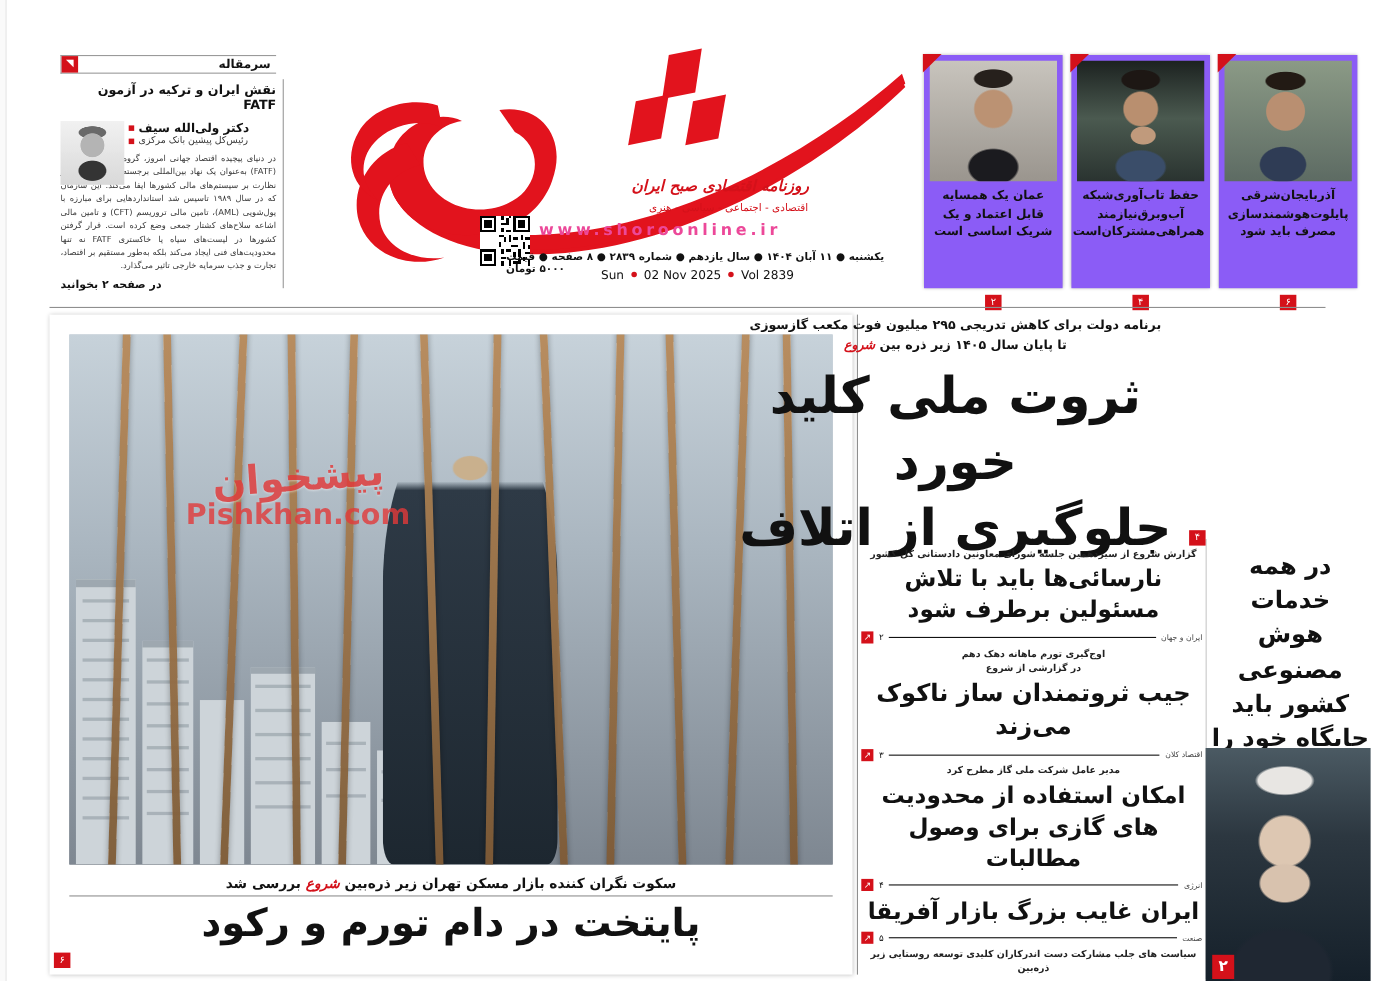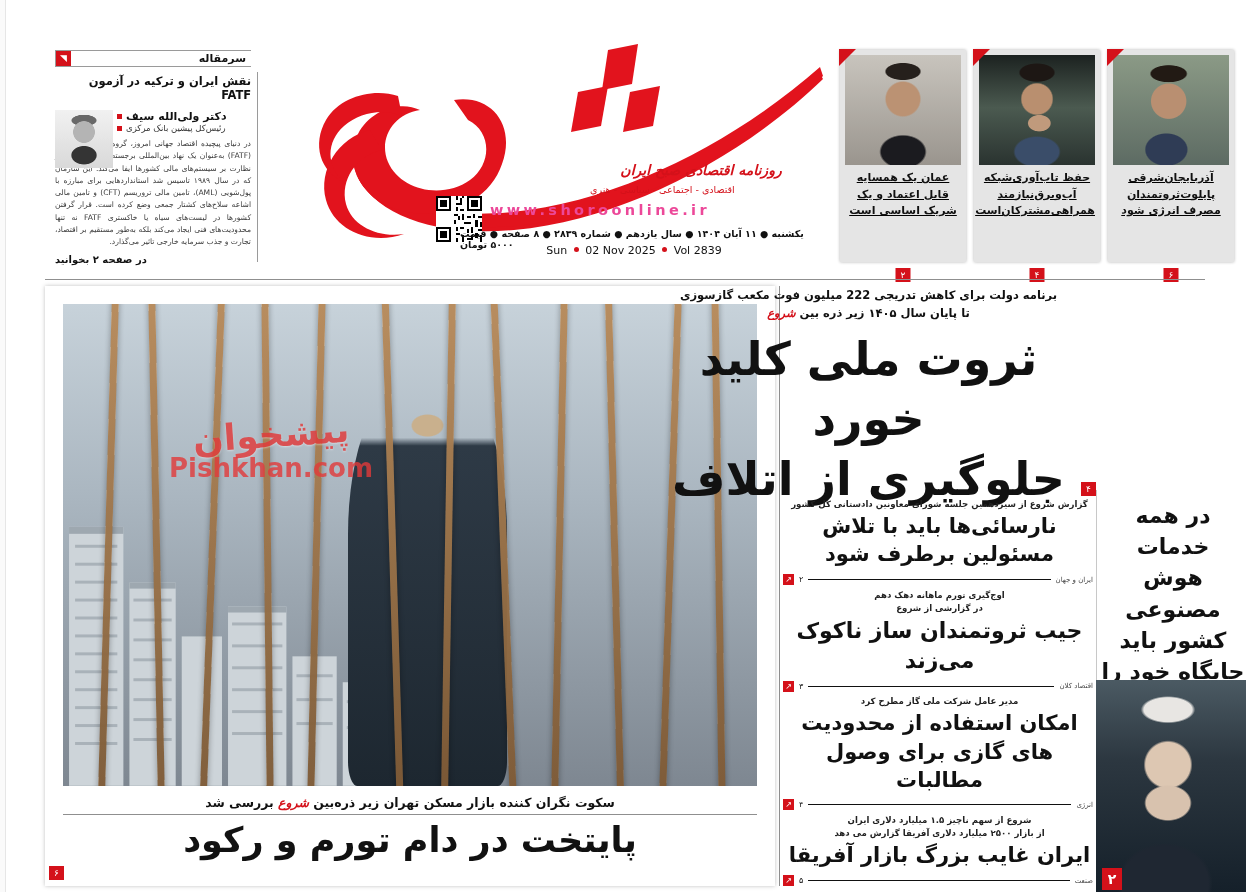--- a/index.html
+++ b/index.html
@@ -73,22 +73,22 @@
     position: absolute; right: -7px; top: 22px; width: 1px; height: 190px;
     background: #9a9a9a;
   }
 
   
   #logo-wrap {
     position: absolute; left: 278px; top: 34px; width: 560px; height: 240px;
   }
   #logo-svg { position: absolute; left: 0; top: 0; }
   #logo-tagline {
-    position: absolute; right: 22px; top: 128px; width: 230px;
-    text-align: center; font-size: 14px; color: #d4111a;
+    position: absolute; right: 34px; top: 128px; width: 230px;
+    text-align: left; font-size: 14px; color: #d4111a;
     font-weight: bold; font-style: italic; direction: rtl;
   }
   #logo-sections {
     position: absolute; right: 18px; top: 150px; width: 230px;
     text-align: left; font-size: 9.5px; color: #d4111a; direction: rtl;
   }
   #logo-url {
     position: absolute; right: 18px; top: 168px; width: 330px;
     text-align: left; font-size: 14.5px; color: #ec4899;
     font-weight: bold; letter-spacing: 3.4px; direction: ltr;
@@ -110,24 +110,23 @@
     display: inline-block; width: 5px; height: 5px; border-radius: 50%;
     background: #d4111a; vertical-align: 2px; margin: 0 3px;
   }
 
   
   #teasers {
     position: absolute; left: 840px; top: 50px; width: 400px; height: 212px;
     display: flex; flex-direction: row-reverse; gap: 8px;
   }
   .teaser {
-    position: relative; width: 126px; background: #e5e5e5;
+    position: relative; width: 126px; background: #8b5cf6;
     box-shadow: 0 0 3px rgba(0,0,0,0.30);
     padding: 5px 5px 0 5px;
-    text-decoration: underline;
   }
   .teaser .corner {
     position: absolute; left: -1px; top: -1px;
     width: 0; height: 0;
     border-top: 17px solid #d4111a;
     border-right: 17px solid transparent;
   }
   .tphoto { width: 116px; height: 110px; overflow: hidden; }
   .tcap {
     margin-top: 5px; font-size: 11px; font-weight: bold; color: #111;
@@ -438,21 +437,21 @@
           </div>
         <div class="tcap">حفظ تاب‌آوری‌شبکه آب‌وبرق‌نیازمند همراهی‌مشترکان‌است</div>
         <div class="tnum">۴</div>
       </div>
 
       <div class="teaser">
         <div class="corner"></div>
         <div class="tphoto">
             <div class="face-a"></div>
           </div>
-        <div class="tcap">آذربایجان‌شرقی پایلوت‌ثروتمندان مصرف انرژی شود</div>
+        <div class="tcap">آذربایجان‌شرقی پایلوت‌هوشمندسازی مصرف باید شود</div>
         <div class="tnum">۶</div>
       </div>
 
     </div>
   </div>
 
   <div id="body-rule-top"></div>
   <div id="col-rule-1"></div>
   <div id="col-rule-2"></div>
 
@@ -537,21 +536,21 @@
       <span>بررسی شد</span>
     </div>
     <div id="photo-rule"></div>
     <div id="photo-headline">پایتخت در دام تورم و رکود</div>
     <div id="photo-num">۶</div>
   </div>
 
   <div id="center-col">
 
     <div id="lead-kicker">
-      <div>برنامه دولت برای کاهش تدریجی 222 میلیون فوت مکعب گازسوزی</div>
+      <div>برنامه دولت برای کاهش تدریجی ۲۹۵ میلیون فوت مکعب گازسوزی</div>
       <div>
         <span>تا پایان سال ۱۴۰۵ زیر ذره بین</span>
         <span class="shoroo-red">شروع</span>
       </div>
     </div>
 
     <div id="lead-headline">
       <div>ثروت ملی کلید خورد</div>
       <div>جلوگیری از اتلاف</div>
     </div>
@@ -596,24 +595,20 @@
       </div>
 
       <div class="sep">
         <span class="arrow"></span>
         <span class="pg">۴</span>
         <span class="line"></span>
         <span class="cat">انرژی</span>
       </div>
 
       <div>
-        <div class="kicker">
-          <div>شروع از سهم ناچیز ۱.۵ میلیارد دلاری ایران</div>
-          <div>از بازار ۲۵۰۰ میلیارد دلاری آفریقا گزارش می دهد</div>
-        </div>
         <div class="headline">ایران غایب بزرگ بازار آفریقا</div>
       </div>
 
       <div class="sep">
         <span class="arrow"></span>
         <span class="pg">۵</span>
         <span class="line"></span>
         <span class="cat">صنعت</span>
       </div>
 

